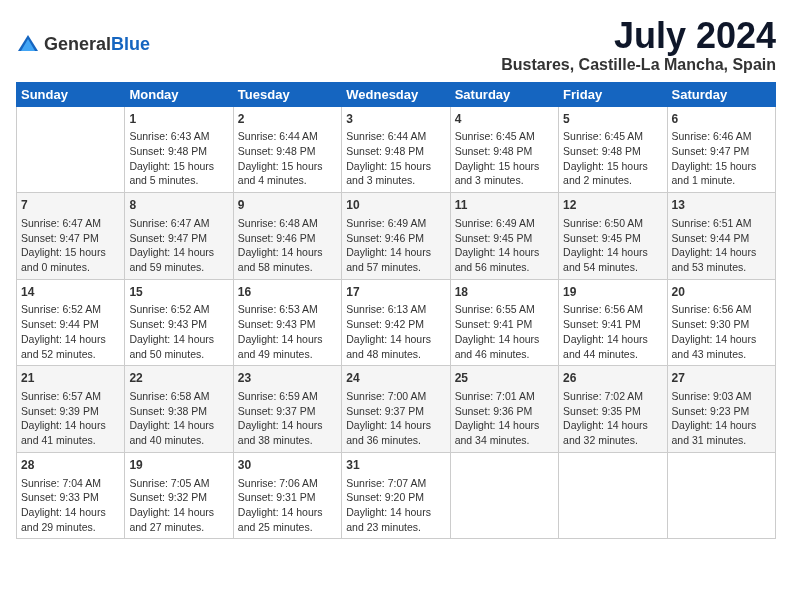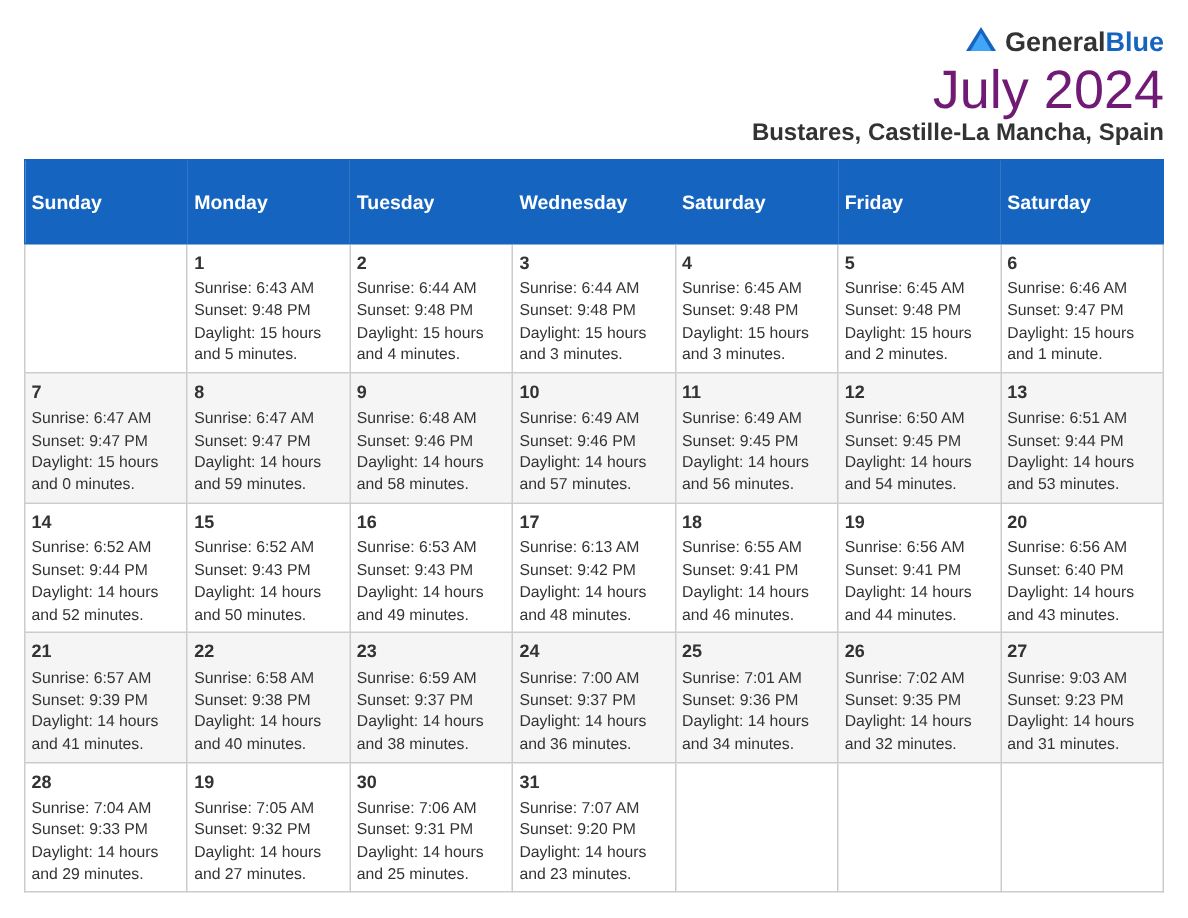--- a/index.html
+++ b/index.html
@@ -6,23 +6,22 @@
     body {
       font-family: Arial, sans-serif;
       background: #fff;
       width: 792px;
       min-height: 612px;
       padding: 16px;
     }
     .header {
       display: flex;
       justify-content: space-between;
-      align-items: flex-end;
+      align-items: center;
       margin-bottom: 8px;
-      flex-direction: column;
     }
     .logo {
       display: flex;
       align-items: center;
       gap: 4px;
     }
     .logo-text-general {
       font-size: 18px;
       font-weight: bold;
       color: #333;
@@ -34,39 +33,39 @@
     }
     .logo-icon {
       width: 24px;
       height: 24px;
     }
     .title-block {
       text-align: right;
     }
     .month-title {
       font-size: 36px;
-      font-weight: normal;
-      color: #701a75;
+      font-weight: bold;
+      color: #0f172a;
       line-height: 1.1;
     }
     .location-title {
       font-size: 16px;
       color: #333;
       font-weight: bold;
       margin-left: 40px;
     }
     table {
       width: 100%;
       border-collapse: collapse;
       font-size: 11px;
     }
     thead th {
       background-color: #1565c0;
       color: #fff;
-      padding: 20px 4px;
+      padding: 4px 4px;
       text-align: left;
       font-size: 13px;
       font-weight: bold;
       border: 1px solid #1565c0;
     }
     tbody td {
       border: 1px solid #ccc;
       vertical-align: top;
       padding: 4px 4px;
       width: calc(100% / 7);
@@ -239,21 +238,21 @@
         </td>
         <td>
           <span class="day-number">19</span>
           <span>Sunrise: 6:56 AM</span><br>
           <span>Sunset: 9:41 PM</span><br>
           <span>Daylight: 14 hours and 44 minutes.</span>
         </td>
         <td>
           <span class="day-number">20</span>
           <span>Sunrise: 6:56 AM</span><br>
-          <span>Sunset: 6:40 PM</span><br>
+          <span>Sunset: 9:30 PM</span><br>
           <span>Daylight: 14 hours and 43 minutes.</span>
         </td>
       </tr>
       <tr>
         <td>
           <span class="day-number">21</span>
           <span>Sunrise: 6:57 AM</span><br>
           <span>Sunset: 9:39 PM</span><br>
           <span>Daylight: 14 hours and 41 minutes.</span>
         </td>

